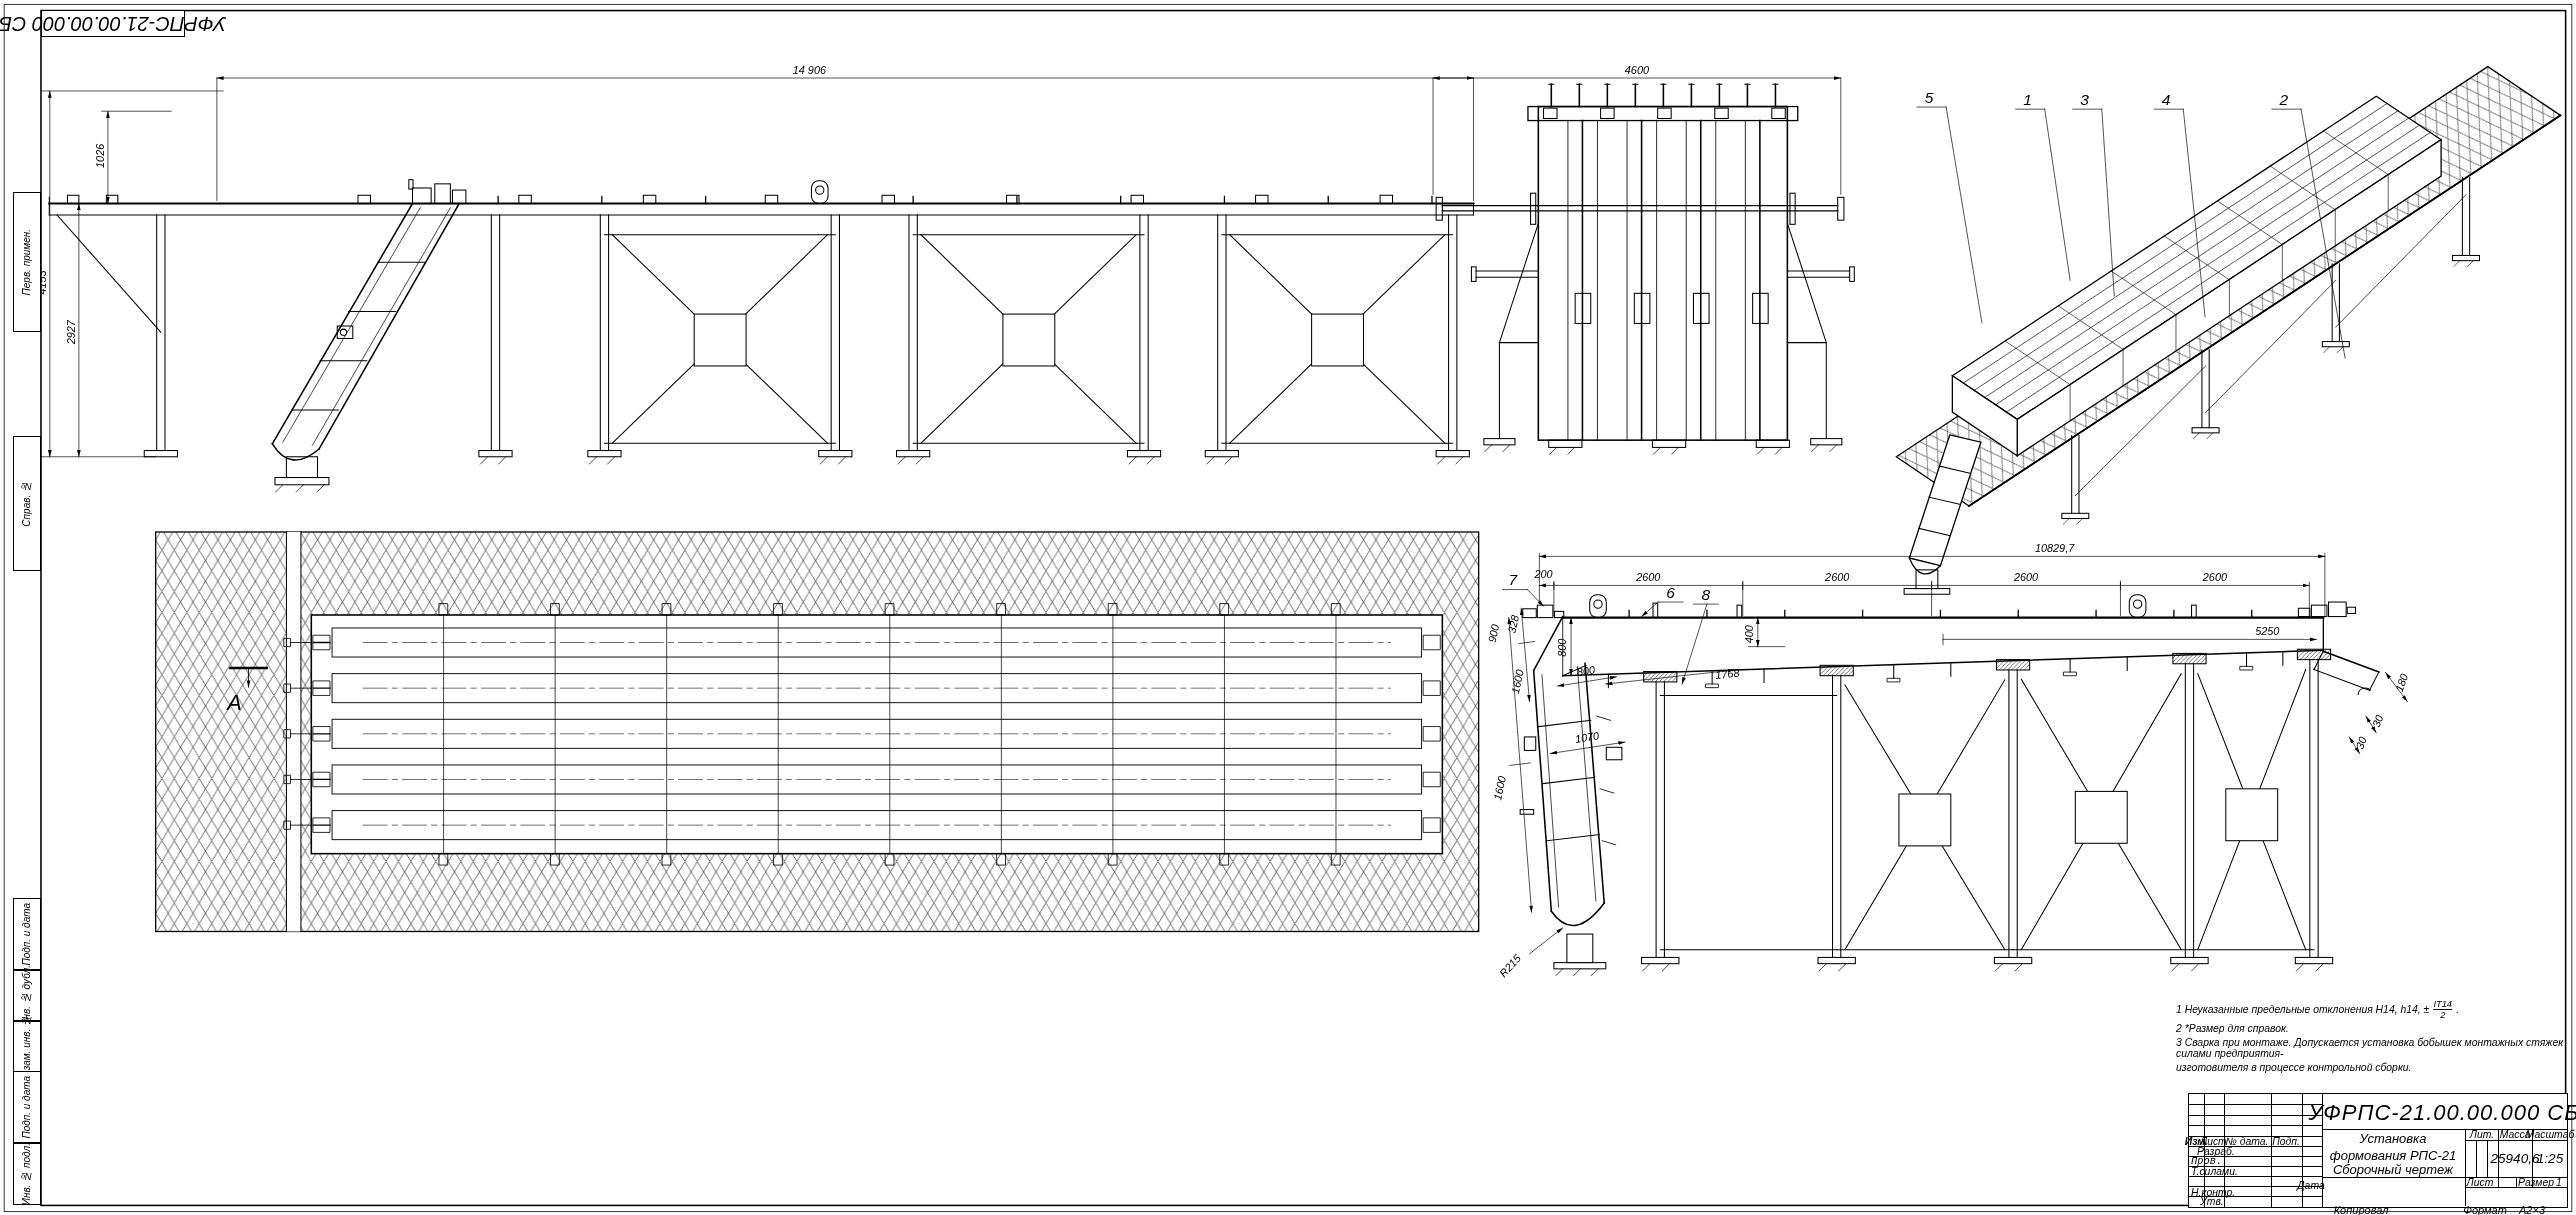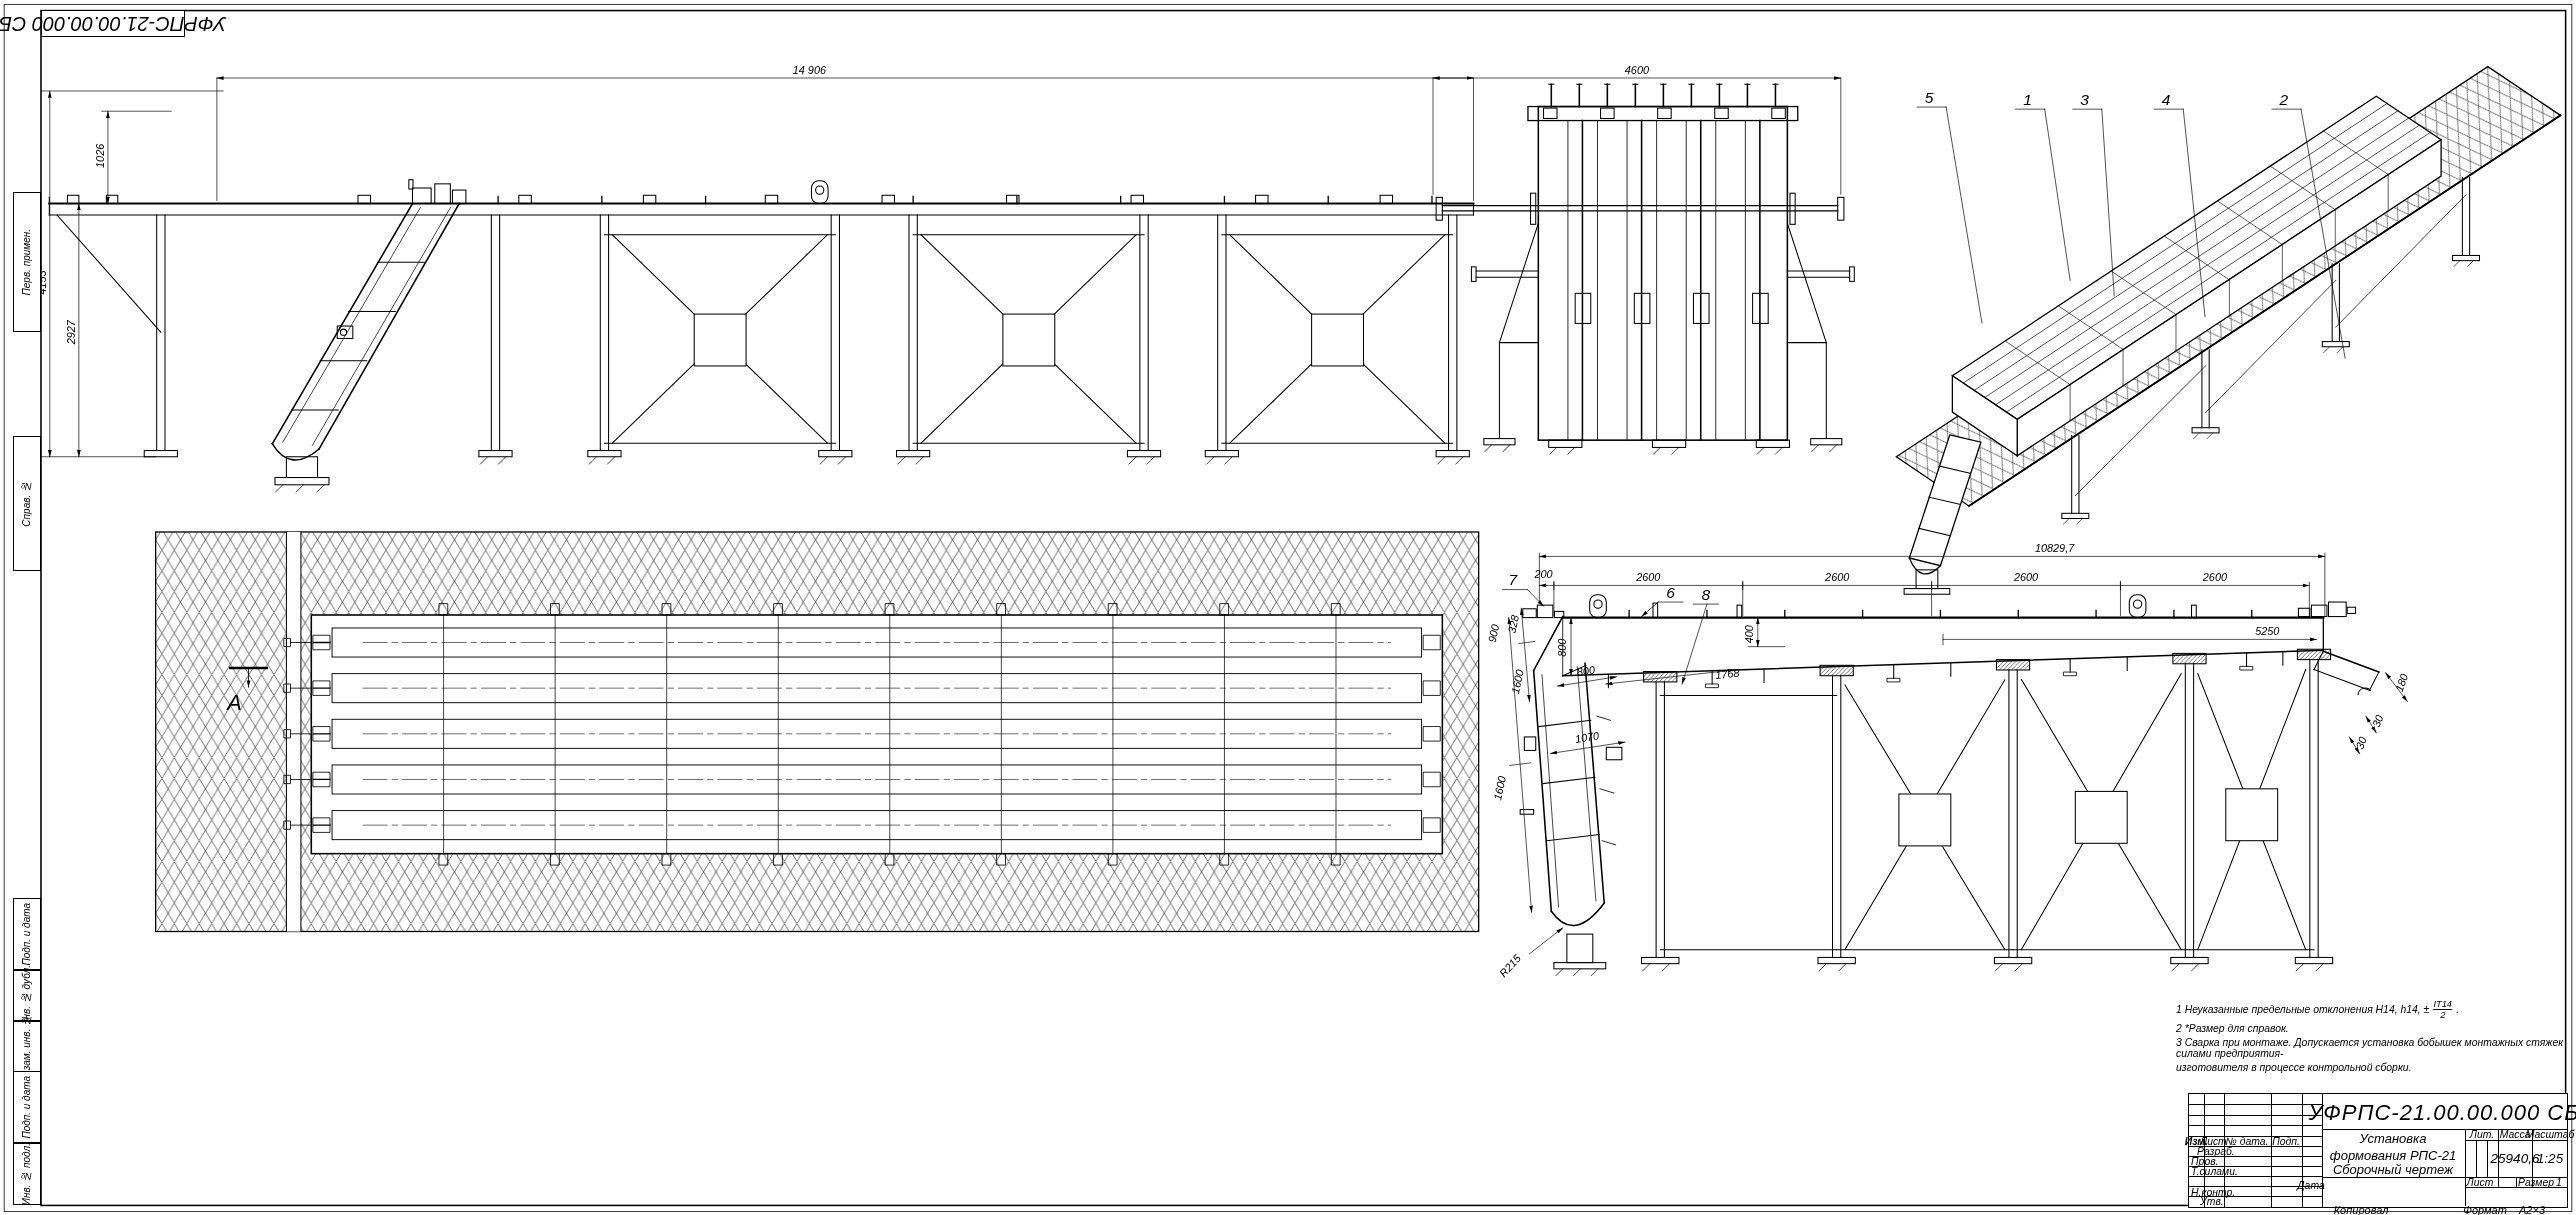--- a/index.html
+++ b/index.html
@@ -546,21 +546,21 @@
     <div class="hl" style="left:276px;top:93px;width:102px;"></div>
     <div class="vl" style="left:327px;top:83px;height:10.4px;"></div>
 
     <span class="tbl" style="left:7.3px;top:47px;font-weight:bold;">Изм.</span>
     <span class="tbl" style="left:24.4px;top:47px;">Лист</span>
     <span class="tbl" style="left:58px;top:47px;">№ дата.</span>
     <span class="tbl" style="left:97px;top:47px;">Подп.</span>
     <span class="tbl" style="left:122px;top:47px;margin-top:44px;">Дата</span>
 
     <span class="tbr" style="left:2.1px;top:57px;margin-left:6px;">Разраб.</span>
-    <span class="tbr" style="left:2.1px;top:67px;">Пров.</span>
+    <span class="tbr" style="left:2.1px;top:67px;font-family:Liberation Mono, monospace;">Пров.</span>
     <span class="tbr" style="left:2.1px;top:77px;">Т.силами.</span>
     <span class="tbr" style="left:2.1px;top:98px;">Н.контр.</span>
     <span class="tbr" style="left:2.1px;top:107px;margin-left:9px;">Утв.</span>
 
     <span class="tbcode" style="left:255px;top:18.7px;">УФРПС-21.00.00.000 СБ</span>
 
     <span class="tbname" style="left:204px;top:44px;">Установка</span>
     <span class="tbname" style="left:204px;top:61px;">формования РПС-21</span>
     <span class="tbname" style="left:204px;top:75px;">Сборочный чертеж</span>
 

